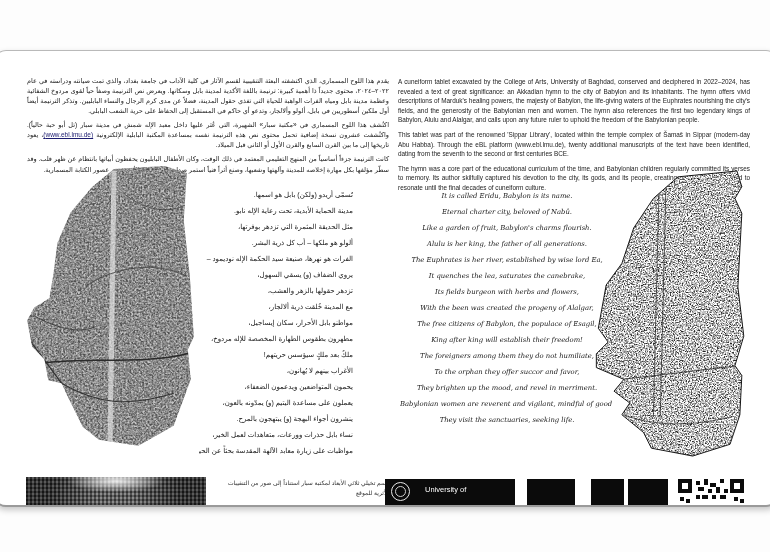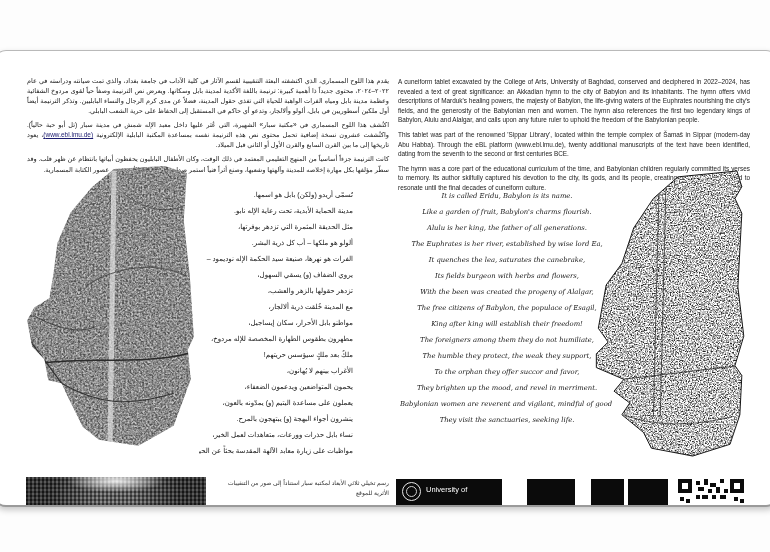--- a/index.html
+++ b/index.html
@@ -57,23 +57,23 @@
       repeating-linear-gradient(90deg,rgba(0,0,0,.35) 0 2px,rgba(255,255,255,.12) 2px 4px),
       repeating-linear-gradient(0deg,rgba(0,0,0,.3) 0 2px,rgba(255,255,255,.1) 2px 4px),
       linear-gradient(90deg,#2e2e2e 0 14%,#6e6e6e 40% 60%,#2e2e2e 86% 100%);
     background-color:#3c3c3c;
   }
   .caption-ar{
     position:absolute;left:211px;top:428px;width:177px;
     direction:rtl;text-align:right;font-size:6px;line-height:1.65;color:#333;
   }
   .logo-banner{
-    position:absolute;left:395px;top:428px;width:106px;height:40px;
+    position:absolute;left:384px;top:428px;width:130px;height:40px;
     background:var(--banner-black,#0b0b0b);color:#fff;
-    display:flex;align-items:flex-start;gap:5px;padding:3px 0 0 6px;box-sizing:border-box;
+    display:flex;align-items:flex-start;gap:15px;padding:3px 0 0 6px;box-sizing:border-box;
   }
   .emblem{width:17px;height:17px;border:1.4px solid #e8e8e8;border-radius:50%;position:relative;flex:0 0 auto;}
   .emblem::after{content:"";position:absolute;left:3px;top:3px;right:3px;bottom:3px;border:1px solid #cfcfcf;border-radius:50%;}
   .logo-banner span{font-size:7.5px;line-height:1.2;padding-top:3px;white-space:nowrap;}
   .logo-block{position:absolute;top:428px;height:40px;background:var(--banner-black,#0b0b0b);}
   .lb1{left:526px;width:48px;} .lb2{left:590px;width:33px;} .lb3{left:627px;width:40px;}
   .qr{position:absolute;left:677px;top:428px;width:66px;height:66px;}
 </style>
 </head>
 <body>
@@ -136,30 +136,30 @@
           <div>الأغراب بينهم لا يُهانون،</div>
           <div>يحمون المتواضعين ويدعمون الضعفاء،</div>
           <div>يعملون على مساعدة اليتيم (و) يمدّونه بالعون،</div>
           <div>ينشرون أجواء البهجة (و) يبتهجون بالمرح.</div>
           <div>نساء بابل حذرات وورعات، متعاهدات لعمل الخير،</div>
           <div>مواظبات على زيارة معابد الآلهة المقدسة بحثاً عن الحياة.</div>
         </div>
 
       <div class="hymn-en">
           <div>It is called Eridu, Babylon is its name.</div>
+          <div>Eternal charter city, beloved of Nabû.</div>
           <div>Like a garden of fruit, Babylon's charms flourish.</div>
           <div>Alulu is her king, the father of all generations.</div>
           <div>The Euphrates is her river, established by wise lord Ea,</div>
           <div>It quenches the lea, saturates the canebrake,</div>
           <div>Its fields burgeon with herbs and flowers,</div>
           <div>With the been was created the progeny of Alalgar,</div>
           <div>The free citizens of Babylon, the populace of Esagil,</div>
           <div>King after king will establish their freedom!</div>
           <div>The foreigners among them they do not humiliate,</div>
-          <div>The humble they protect, the weak they support,</div>
           <div>To the orphan they offer succor and favor,</div>
           <div>They brighten up the mood, and revel in merriment.</div>
           <div>Babylonian women are reverent and vigilant, mindful of good works,</div>
           <div>They visit the sanctuaries, seeking life.</div>
         </div>
 
       <svg class="tablet-drawing" width="162" height="290" viewBox="0 0 162 295">
         <defs>
           <clipPath id="clipDraw">
               <path d="M85 8 L145 2 L150 18 L143 30 L150 45 L146 120 L152 170 L143 200 L150 210 L148 250 L138 280 L100 292 L58 284 L50 268 L28 250 L36 238 L20 226 L30 214 L2 202 L2 188 L14 176 L4 162 L12 118 L28 96 L40 60 L60 30 Z"></path>

